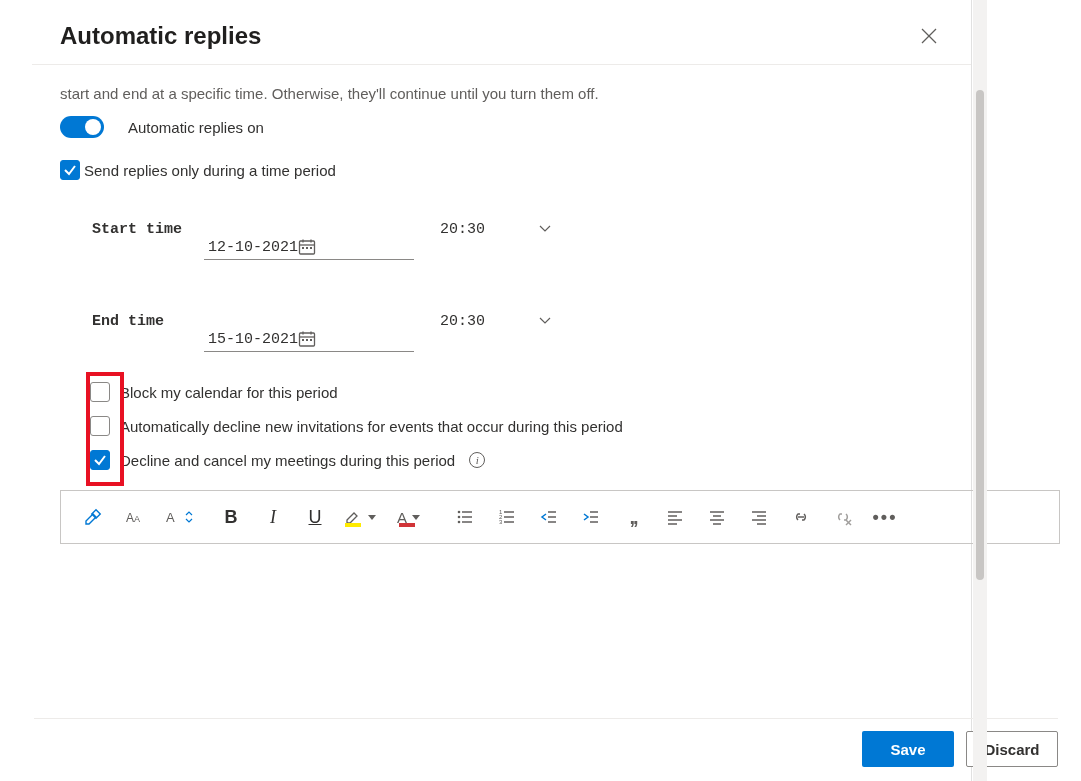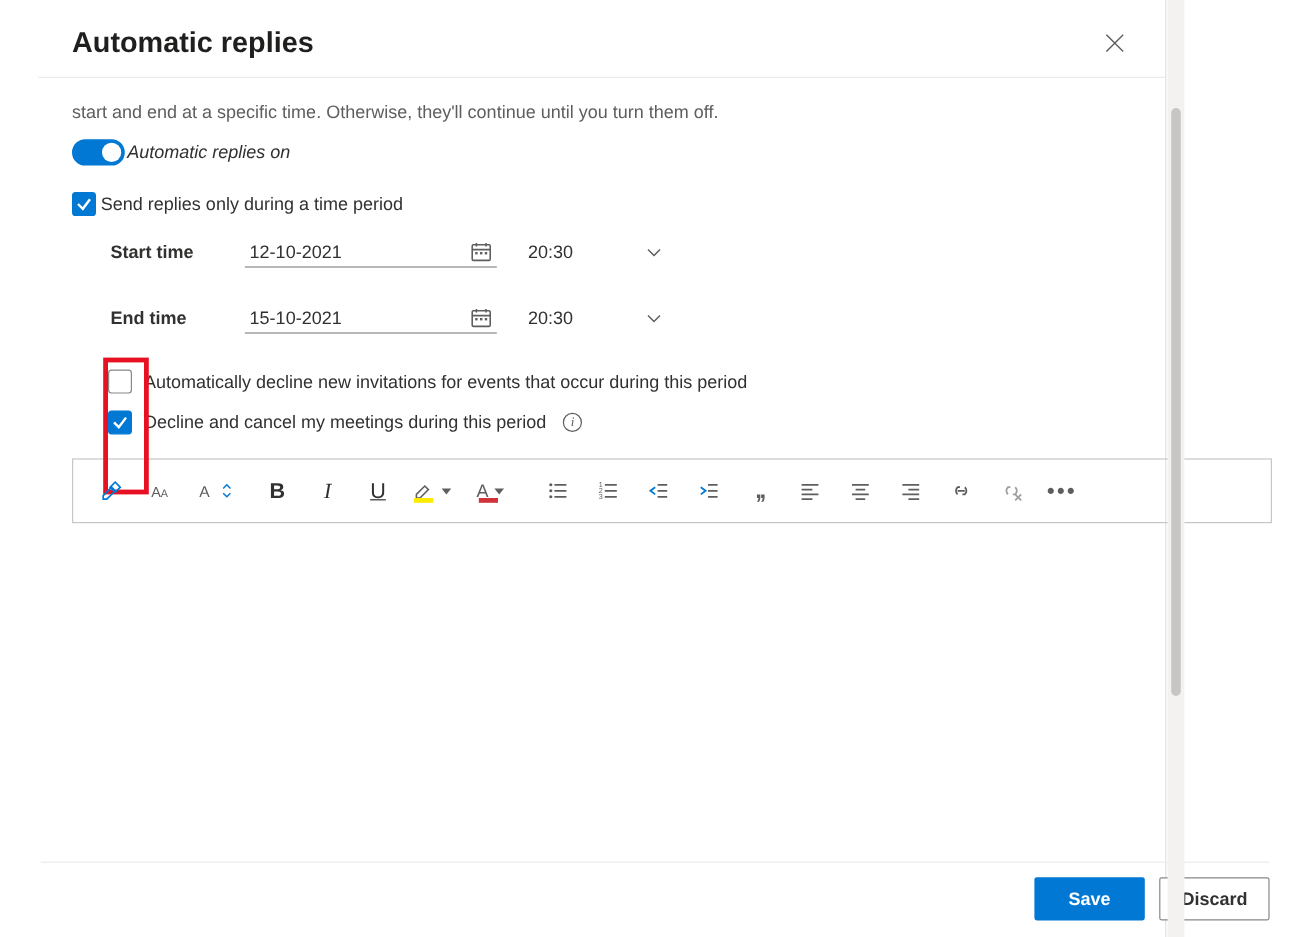--- a/index.html
+++ b/index.html
@@ -51,23 +51,22 @@
     cursor:pointer;
   }
   .body {
     padding: 14px 28px 0 28px;
   }
   .intro {
     color: #605e5c;
     margin: 6px 0 14px 0;
   }
   .toggle-row {
-    display:flex; align-items:center; gap:2px;
+    display:flex; align-items:center; gap:24px;
     margin-bottom: 22px;
-    font-style: italic;
   }
   .toggle {
     width: 44px; height: 22px;
     background: #0078d4;
     border-radius: 11px;
     position: relative;
     cursor:pointer;
   }
   .toggle::after {
     content:"";
@@ -91,35 +90,37 @@
     background:#fff;
   }
   .checkbox.checked {
     background:#0078d4;
     border-color:#0078d4;
   }
   .checkbox.checked svg { display:block; }
   .checkbox svg { display:none; }
   .time-block {
     margin: 18px 0 18px 32px;
+    font-family: Liberation Mono, monospace;
   }
   .time-row {
     display:flex; align-items:center; gap: 22px;
     margin-bottom: 30px;
   }
   .time-label {
     width: 90px;
     font-weight:600;
   }
   .date-input {
     width: 210px;
-    display:flex; align-items:center; justify-content:space-between;
+    display:flex; align-items:center; 
     border-bottom:1px solid #8a8886;
     padding: 3px 4px;
     cursor:pointer;
+    margin-top:37px;
   }
   .date-input span { color:#323130; }
   .time-select {
     width: 120px;
     display:flex; align-items:center; justify-content:space-between;
     padding: 3px 4px;
     cursor:pointer;
   }
   .option-block {
     margin: 0 0 16px 30px;
@@ -285,20 +286,26 @@
           <svg width="14" height="14" viewBox="0 0 14 14">
               <polyline points="2,4 7,9 12,4" fill="none" stroke="#605e5c" stroke-width="1.2"></polyline>
             </svg>
         </div>
       </div>
     </div>
 
     <div class="option-block">
       <div class="highlight-box"></div>
 
+      <div class="option-row">
+        <div class="checkbox">
+          
+        </div>
+        <span>Block my calendar for this period</span>
+      </div>
 
       <div class="option-row">
         <div class="checkbox">
           
         </div>
         <span>Automatically decline new invitations for events that occur during this period</span>
       </div>
 
       <div class="option-row">
         <div class="checkbox checked">

